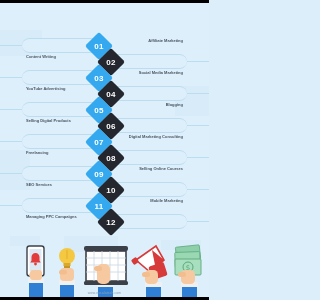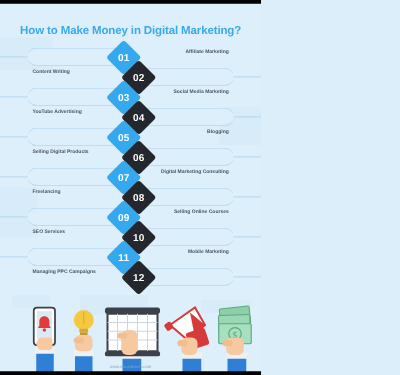--- a/index.html
+++ b/index.html
@@ -86,21 +86,20 @@
 
   <div class="bg-block" style="left:0;top:30px;width:42px;height:26px;"></div>
   <div class="bg-block" style="right:0;top:86px;width:34px;height:30px;"></div>
   <div class="bg-block" style="left:0;top:150px;width:30px;height:40px;"></div>
   <div class="bg-block" style="left:64px;top:236px;width:54px;height:16px;"></div>
   <div class="bg-block" style="left:10px;top:236px;width:30px;height:10px;"></div>
   <div class="bg-block" style="right:8px;top:240px;width:40px;height:10px;"></div>
 
   <div class="crop-bar" style="top:0;"></div>
 
-  <h1 class="title">How to Make Money in Digital Marketing?</h1>
 
   <div class="list">
 
     <div class="row" style="top:0px;">
       <div class="stem left"></div>
       <div class="pill left"></div>
       <div class="lbl left">Affiliate Marketing</div>
       <div class="diamond blue l">
         <span class="num">01</span>
       </div>

